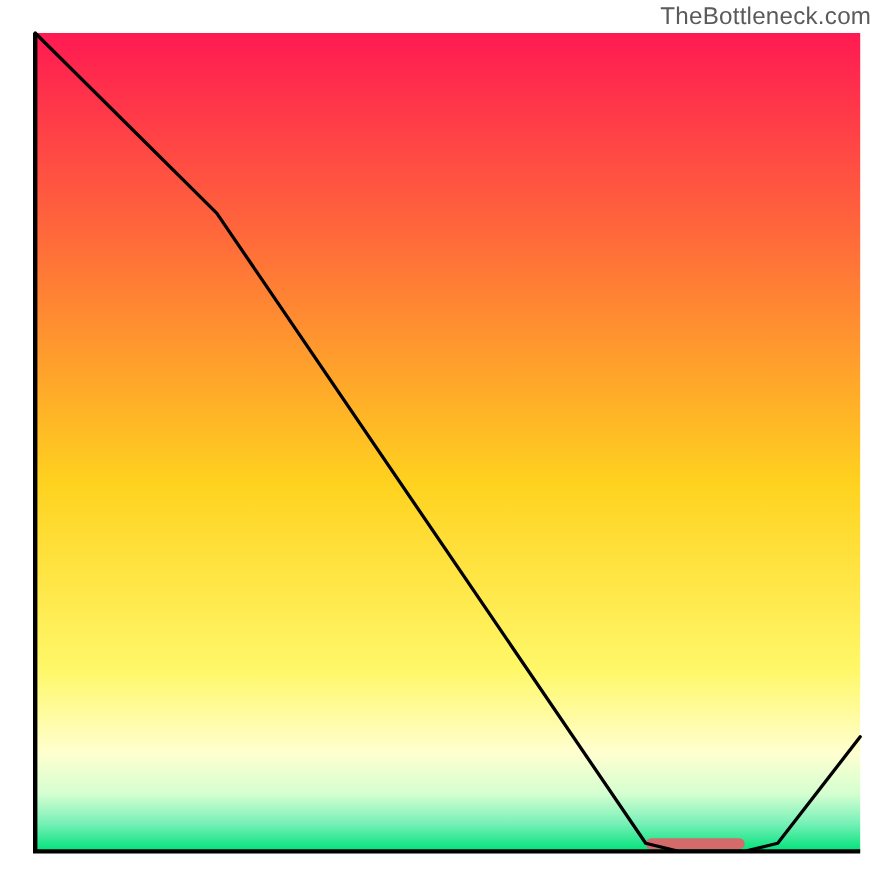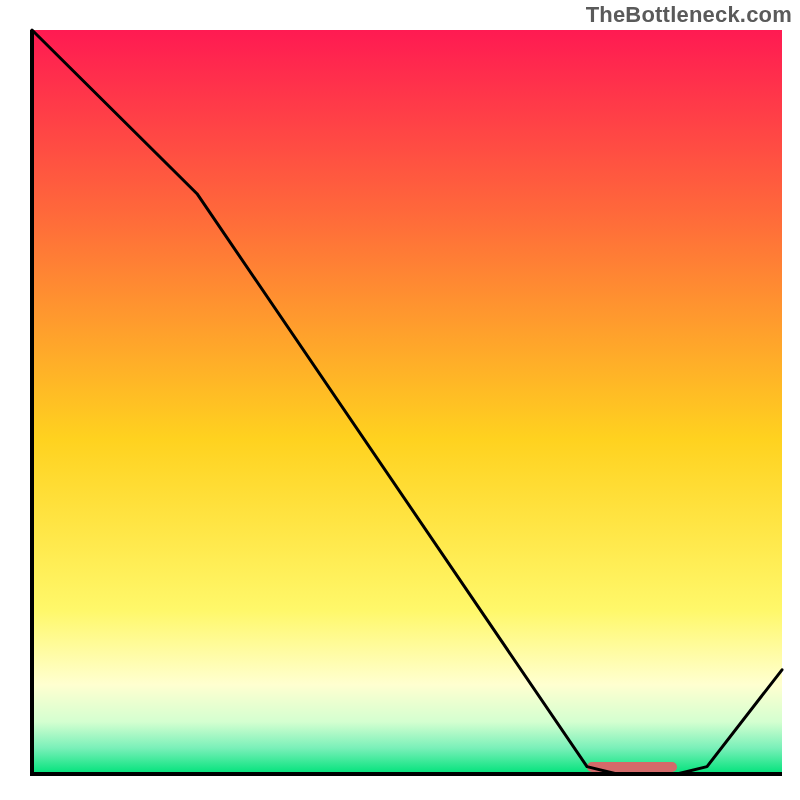--- a/index.html
+++ b/index.html
@@ -14,21 +14,21 @@
   .outer {
     position: relative;
     width: 800px;
     height: 800px;
   }
   .watermark {
     position: absolute;
     top: 2px;
     right: 8px;
     font-size: 22px;
-    font-weight: 700;
+    font-weight: 400;
     color: #5a5a5a;
     letter-spacing: 0.2px;
   }
   svg {
     display: block;
   }
 </style>
 </head>
 <body>
 

